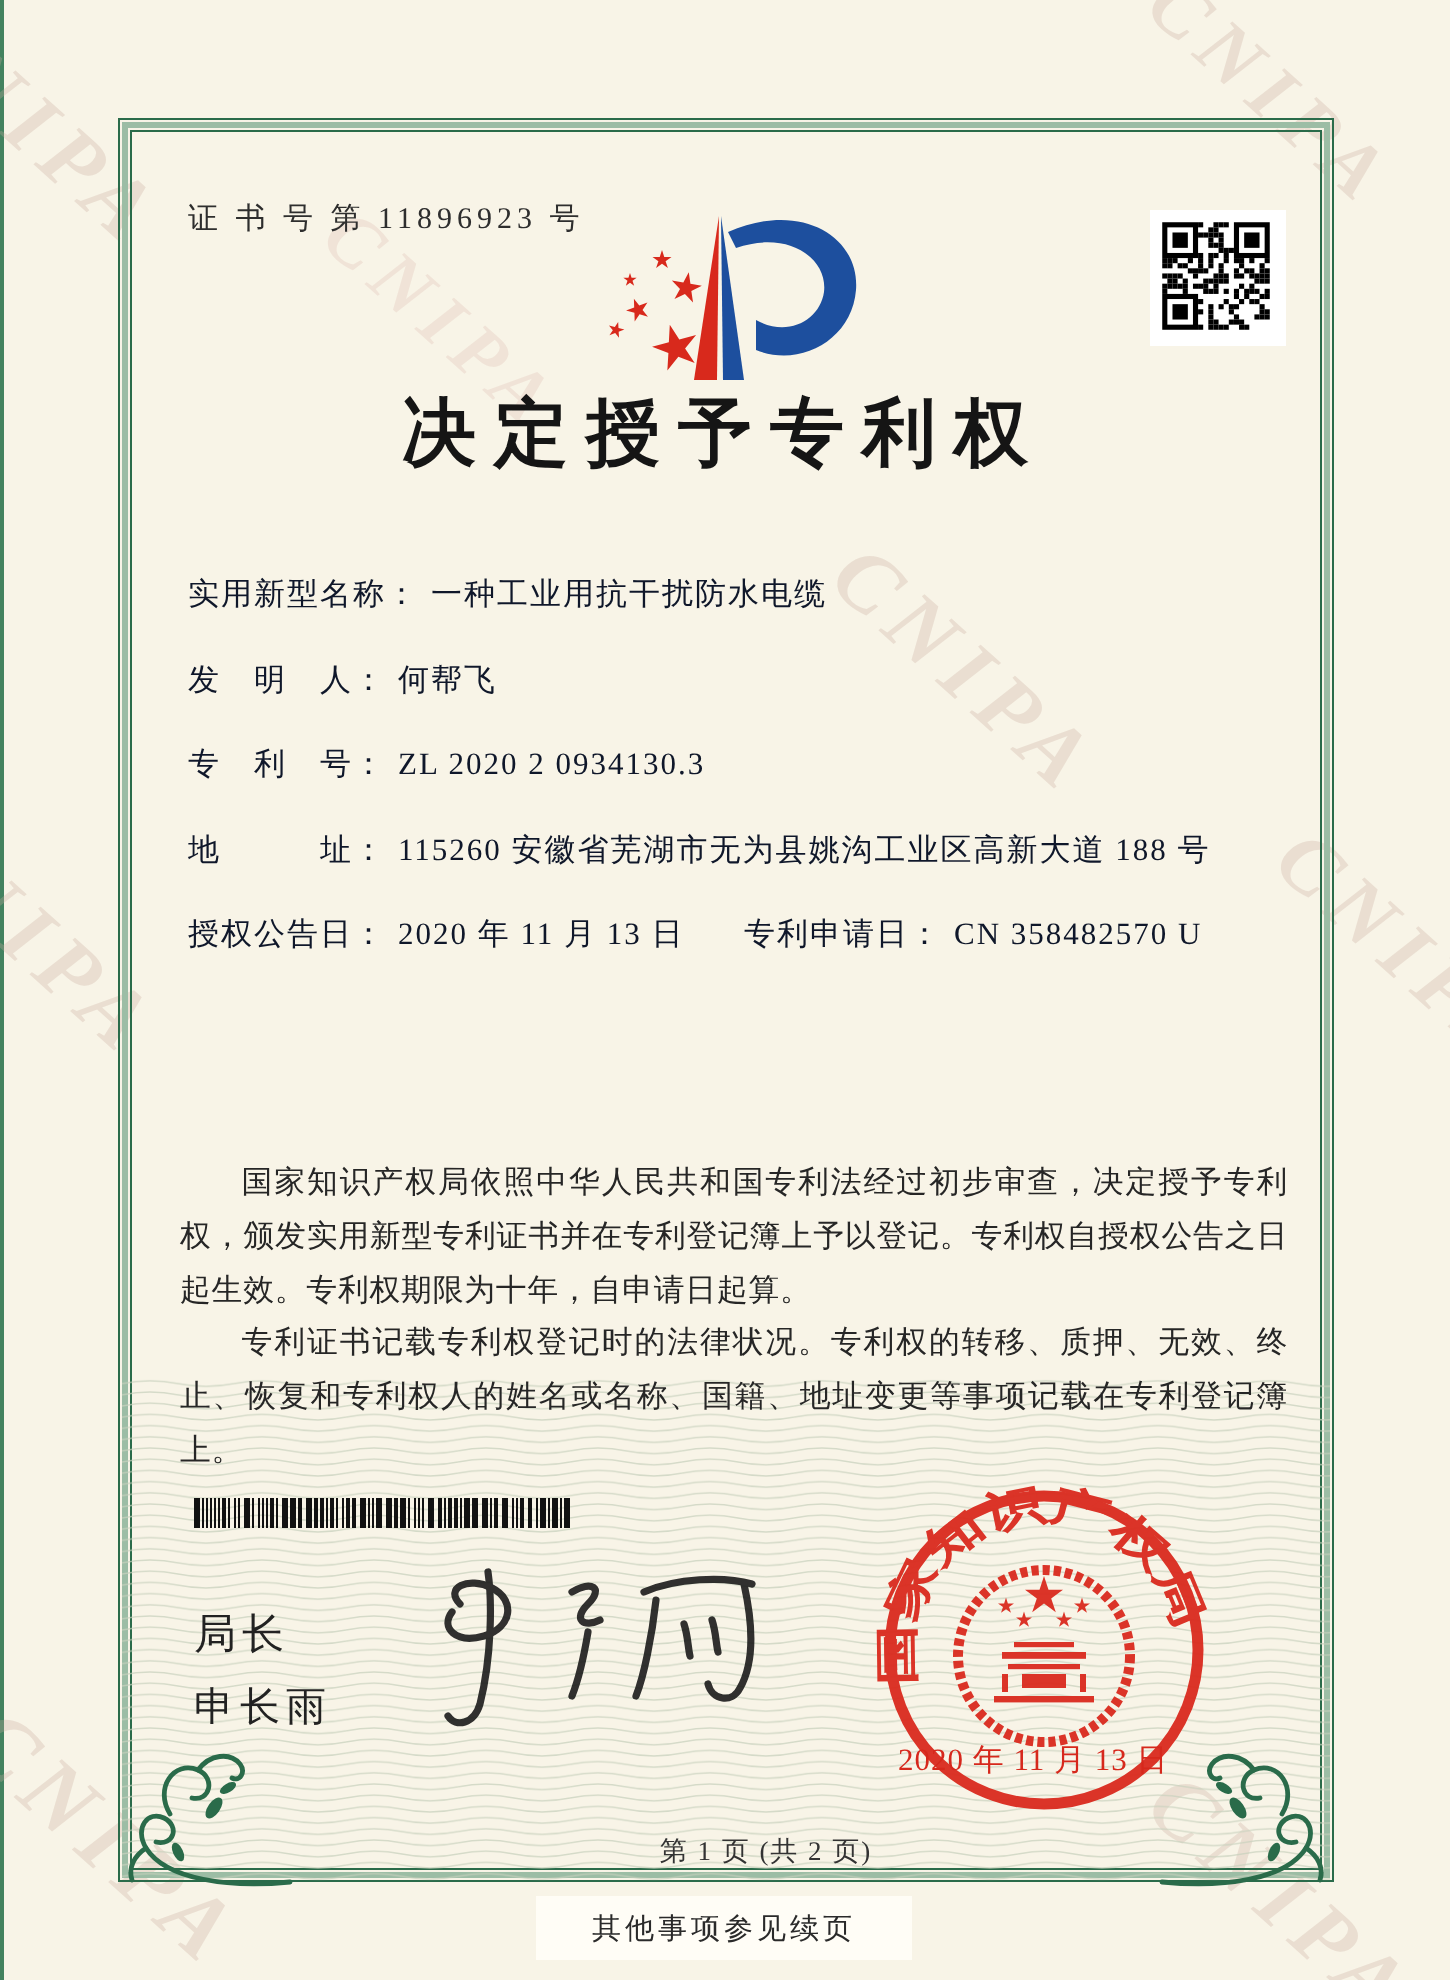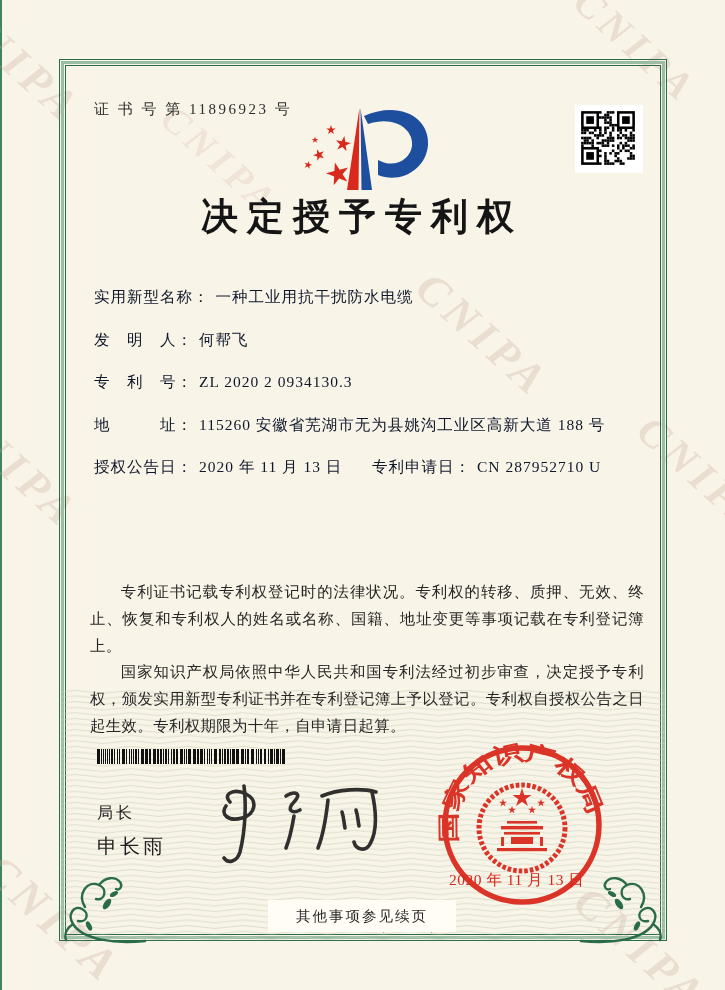--- a/index.html
+++ b/index.html
@@ -30,29 +30,29 @@
   .fields{position:absolute;left:94px;top:287px;width:548px;font-size:15.5px;color:#0f172a;}
   .frow{height:42.6px;position:relative;letter-spacing:1px;white-space:nowrap;}
   .frow .lbl{display:inline-block;}
   .frow .val{display:inline-block;margin-left:6px;}
   .pair2{position:absolute;left:278px;top:0;}
   .paras{position:absolute;left:90px;top:579px;width:554px;}
   .paras p{margin:0;text-indent:2em;font-size:15.4px;line-height:26.8px;
            text-align:justify;color:#262626;letter-spacing:0.4px;}
   .barcode{position:absolute;left:97px;top:749px;}
   .signer{position:absolute;left:97px;top:803px;color:#222;}
-  .signer .t1{font-size:16px;letter-spacing:3px;}
+  .signer .t1{font-size:21px;letter-spacing:3px;}
   .signer .t2{font-size:20px;letter-spacing:3px;margin-top:9px;}
   .signature{position:absolute;left:200px;top:780px;z-index:6;}
   .seal{position:absolute;left:437px;top:740px;z-index:5;opacity:0.95;}
   .sealdate{position:absolute;left:449px;top:870px;z-index:6;color:#d6281c;
             font-size:15.5px;letter-spacing:0.5px;white-space:nowrap;}
   .pageind{position:absolute;left:59px;top:917px;width:560px;text-align:center;
            font-size:13.5px;color:#333;letter-spacing:1px;padding-left:44px;}
-  .footband{position:absolute;left:268px;top:900px;width:188px;height:32px;
+  .footband{position:absolute;left:268px;top:948px;width:188px;height:32px;
             background:#fffdf6;display:flex;align-items:center;justify-content:center;}
   .footband span{font-size:14.5px;color:#2a2a2a;letter-spacing:2px;}
 </style>
 </head>
 <body>
 
 <div class="page">
   <div class="edge-left"></div>
 
   <div class="wm" style="left:-28px;top:-12px;font-size:44px;">CNIPA</div>
@@ -266,28 +266,28 @@
     </div>
     <div class="frow">
       <span class="lbl">专　利　号：</span><span class="val">ZL 2020 2 0934130.3</span>
     </div>
     <div class="frow">
       <span class="lbl">地　　　址：</span><span class="val">115260 安徽省芜湖市无为县姚沟工业区高新大道 188 号</span>
     </div>
     <div class="frow">
       <span class="lbl">授权公告日：</span><span class="val">2020 年 11 月 13 日</span>
       <span class="pair2">
-        <span class="lbl">专利申请日：</span><span class="val">CN 287952710 U</span>
+        <span class="lbl">专利申请日：</span><span class="val">CN 358482570 U</span>
       </span>
     </div>
   </div>
 
   <div class="paras">
+    <p>国家知识产权局依照中华人民共和国专利法经过初步审查，决定授予专利权，颁发实用新型专利证书并在专利登记簿上予以登记。专利权自授权公告之日起生效。专利权期限为十年，自申请日起算。</p>
     <p>专利证书记载专利权登记时的法律状况。专利权的转移、质押、无效、终止、恢复和专利权人的姓名或名称、国籍、地址变更等事项记载在专利登记簿上。</p>
-    <p>国家知识产权局依照中华人民共和国专利法经过初步审查，决定授予专利权，颁发实用新型专利证书并在专利登记簿上予以登记。专利权自授权公告之日起生效。专利权期限为十年，自申请日起算。</p>
   </div>
 
   <svg class="barcode" id="barcode" width="194" height="15" viewBox="0 0 194 15" aria-hidden="true">
       <rect x="0" y="0" width="3" height="15" fill="#111"></rect>
       <rect x="4" y="0" width="1" height="15" fill="#111"></rect>
       <rect x="6" y="0" width="1" height="15" fill="#111"></rect>
       <rect x="8" y="0" width="1" height="15" fill="#111"></rect>
       <rect x="10" y="0" width="1" height="15" fill="#111"></rect>
       <rect x="12" y="0" width="1" height="15" fill="#111"></rect>
       <rect x="14" y="0" width="2" height="15" fill="#111"></rect>

